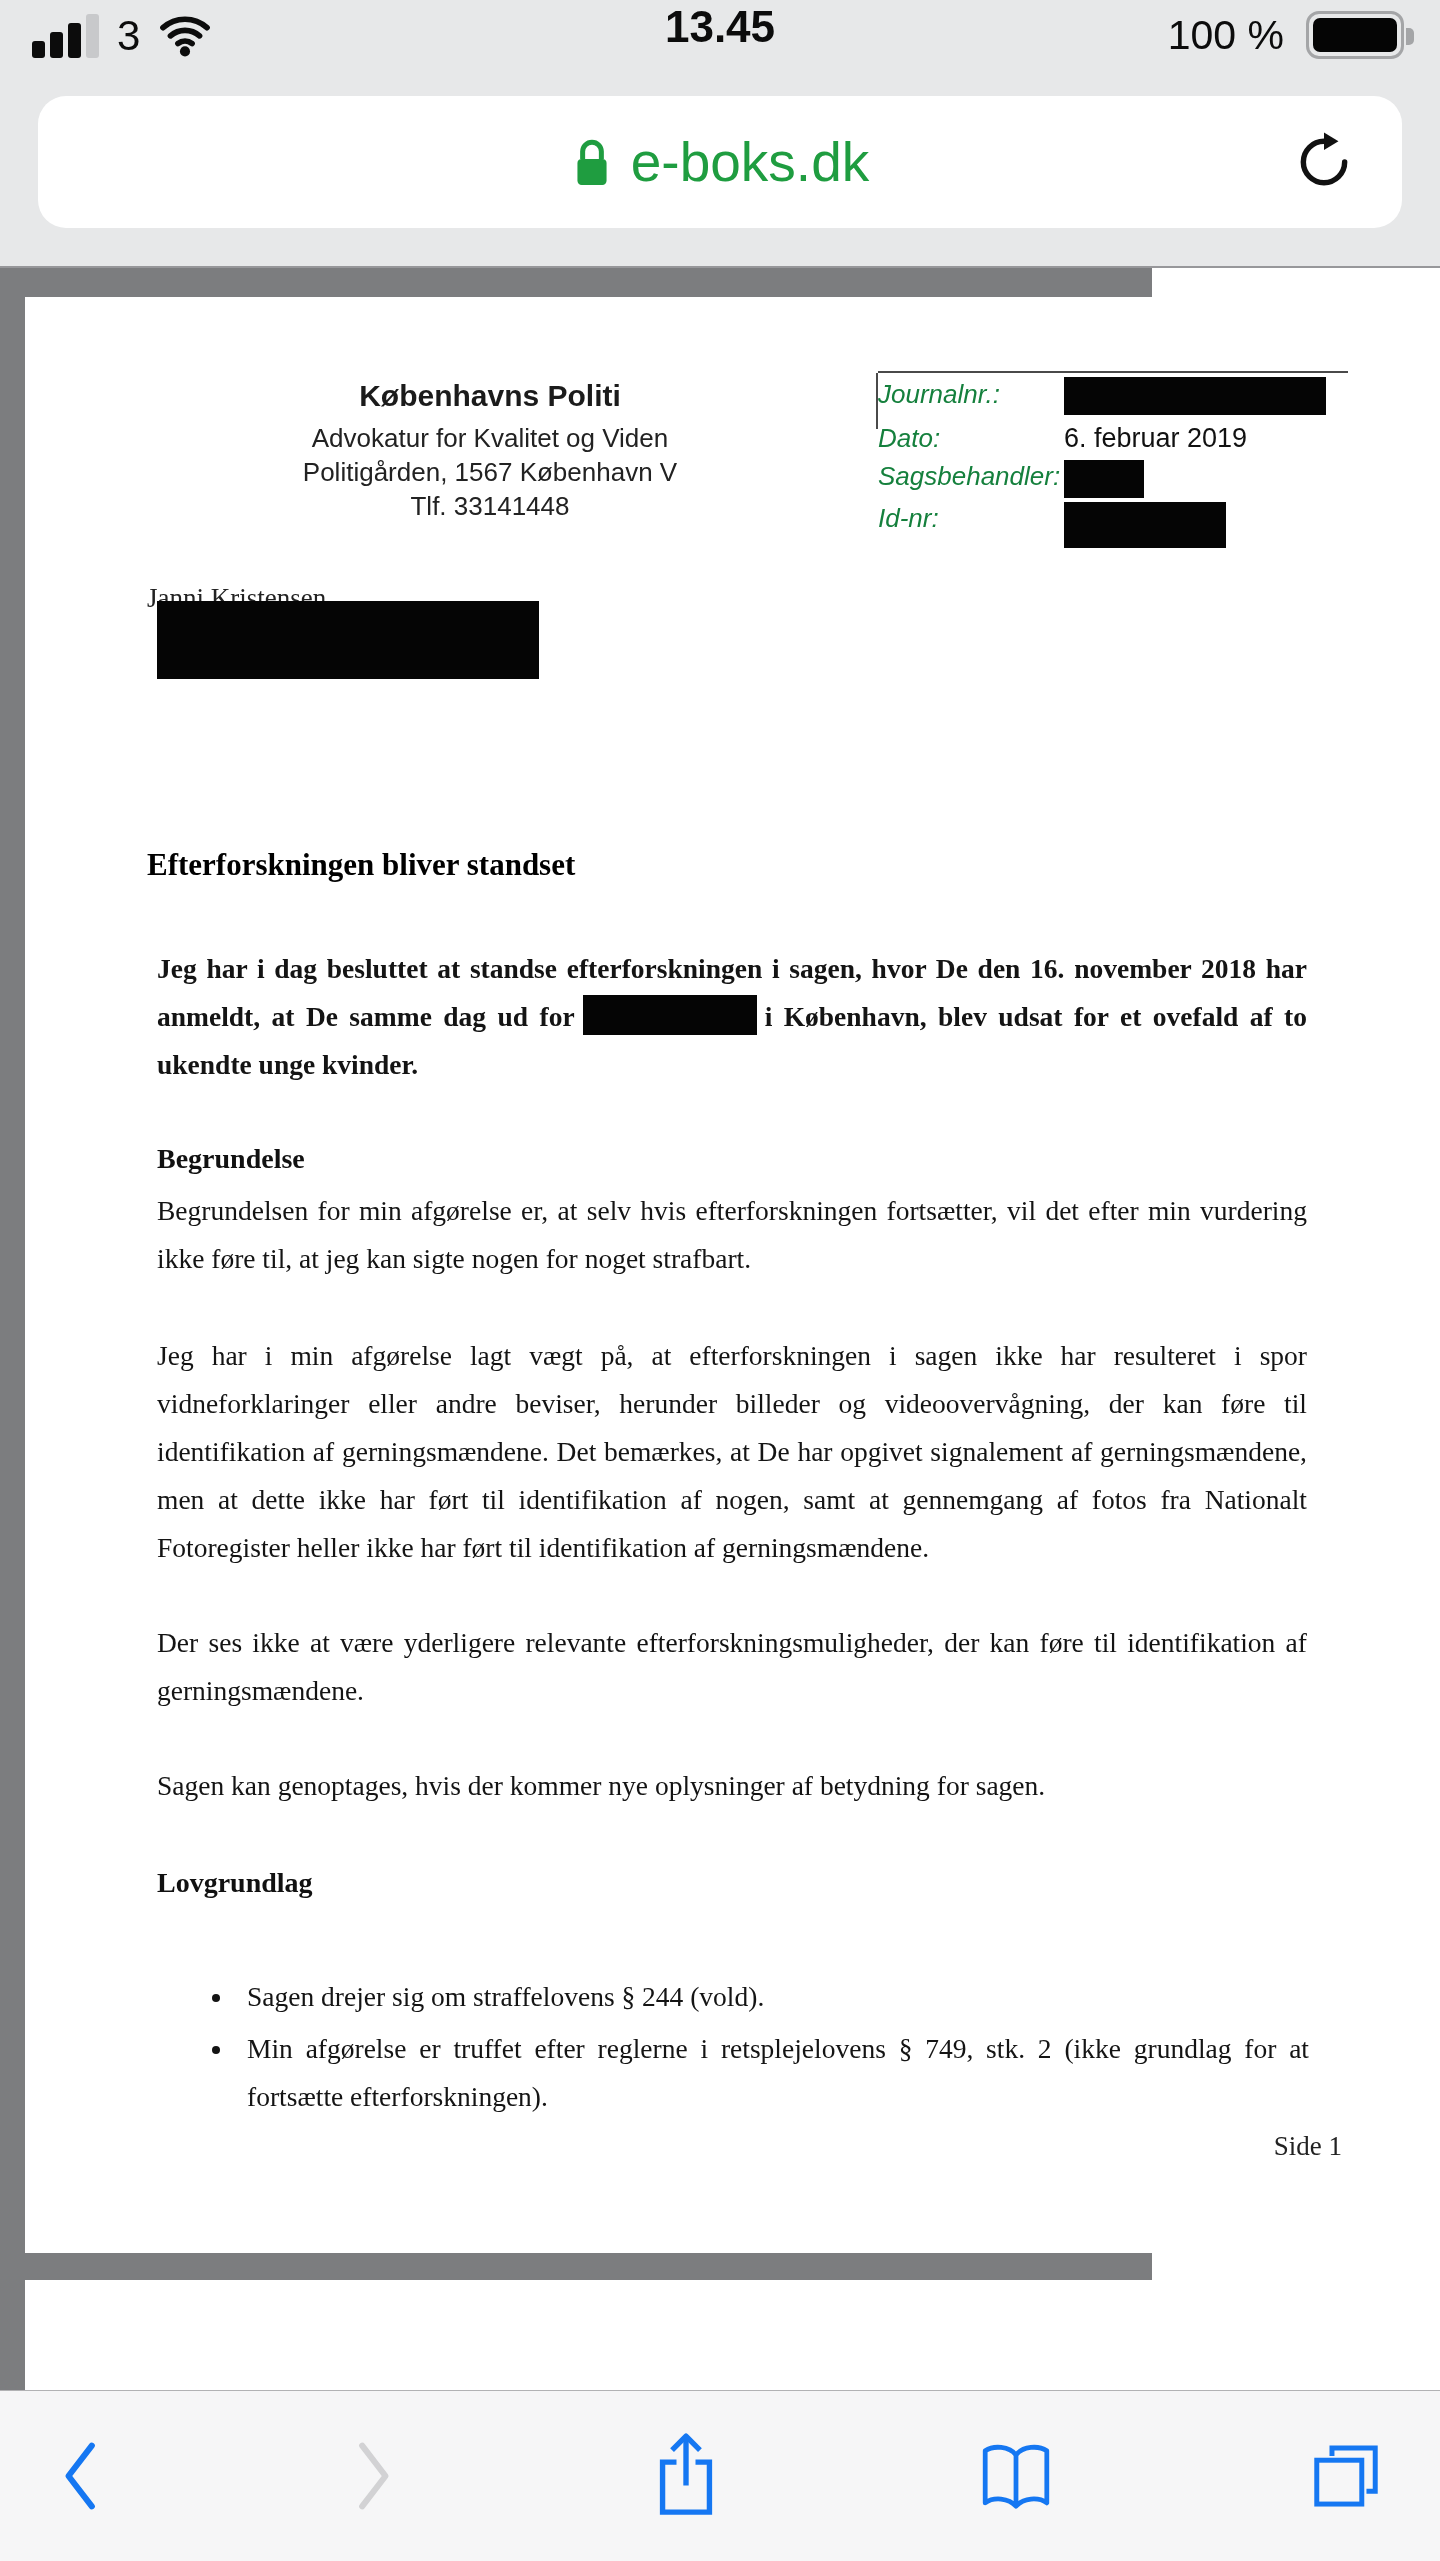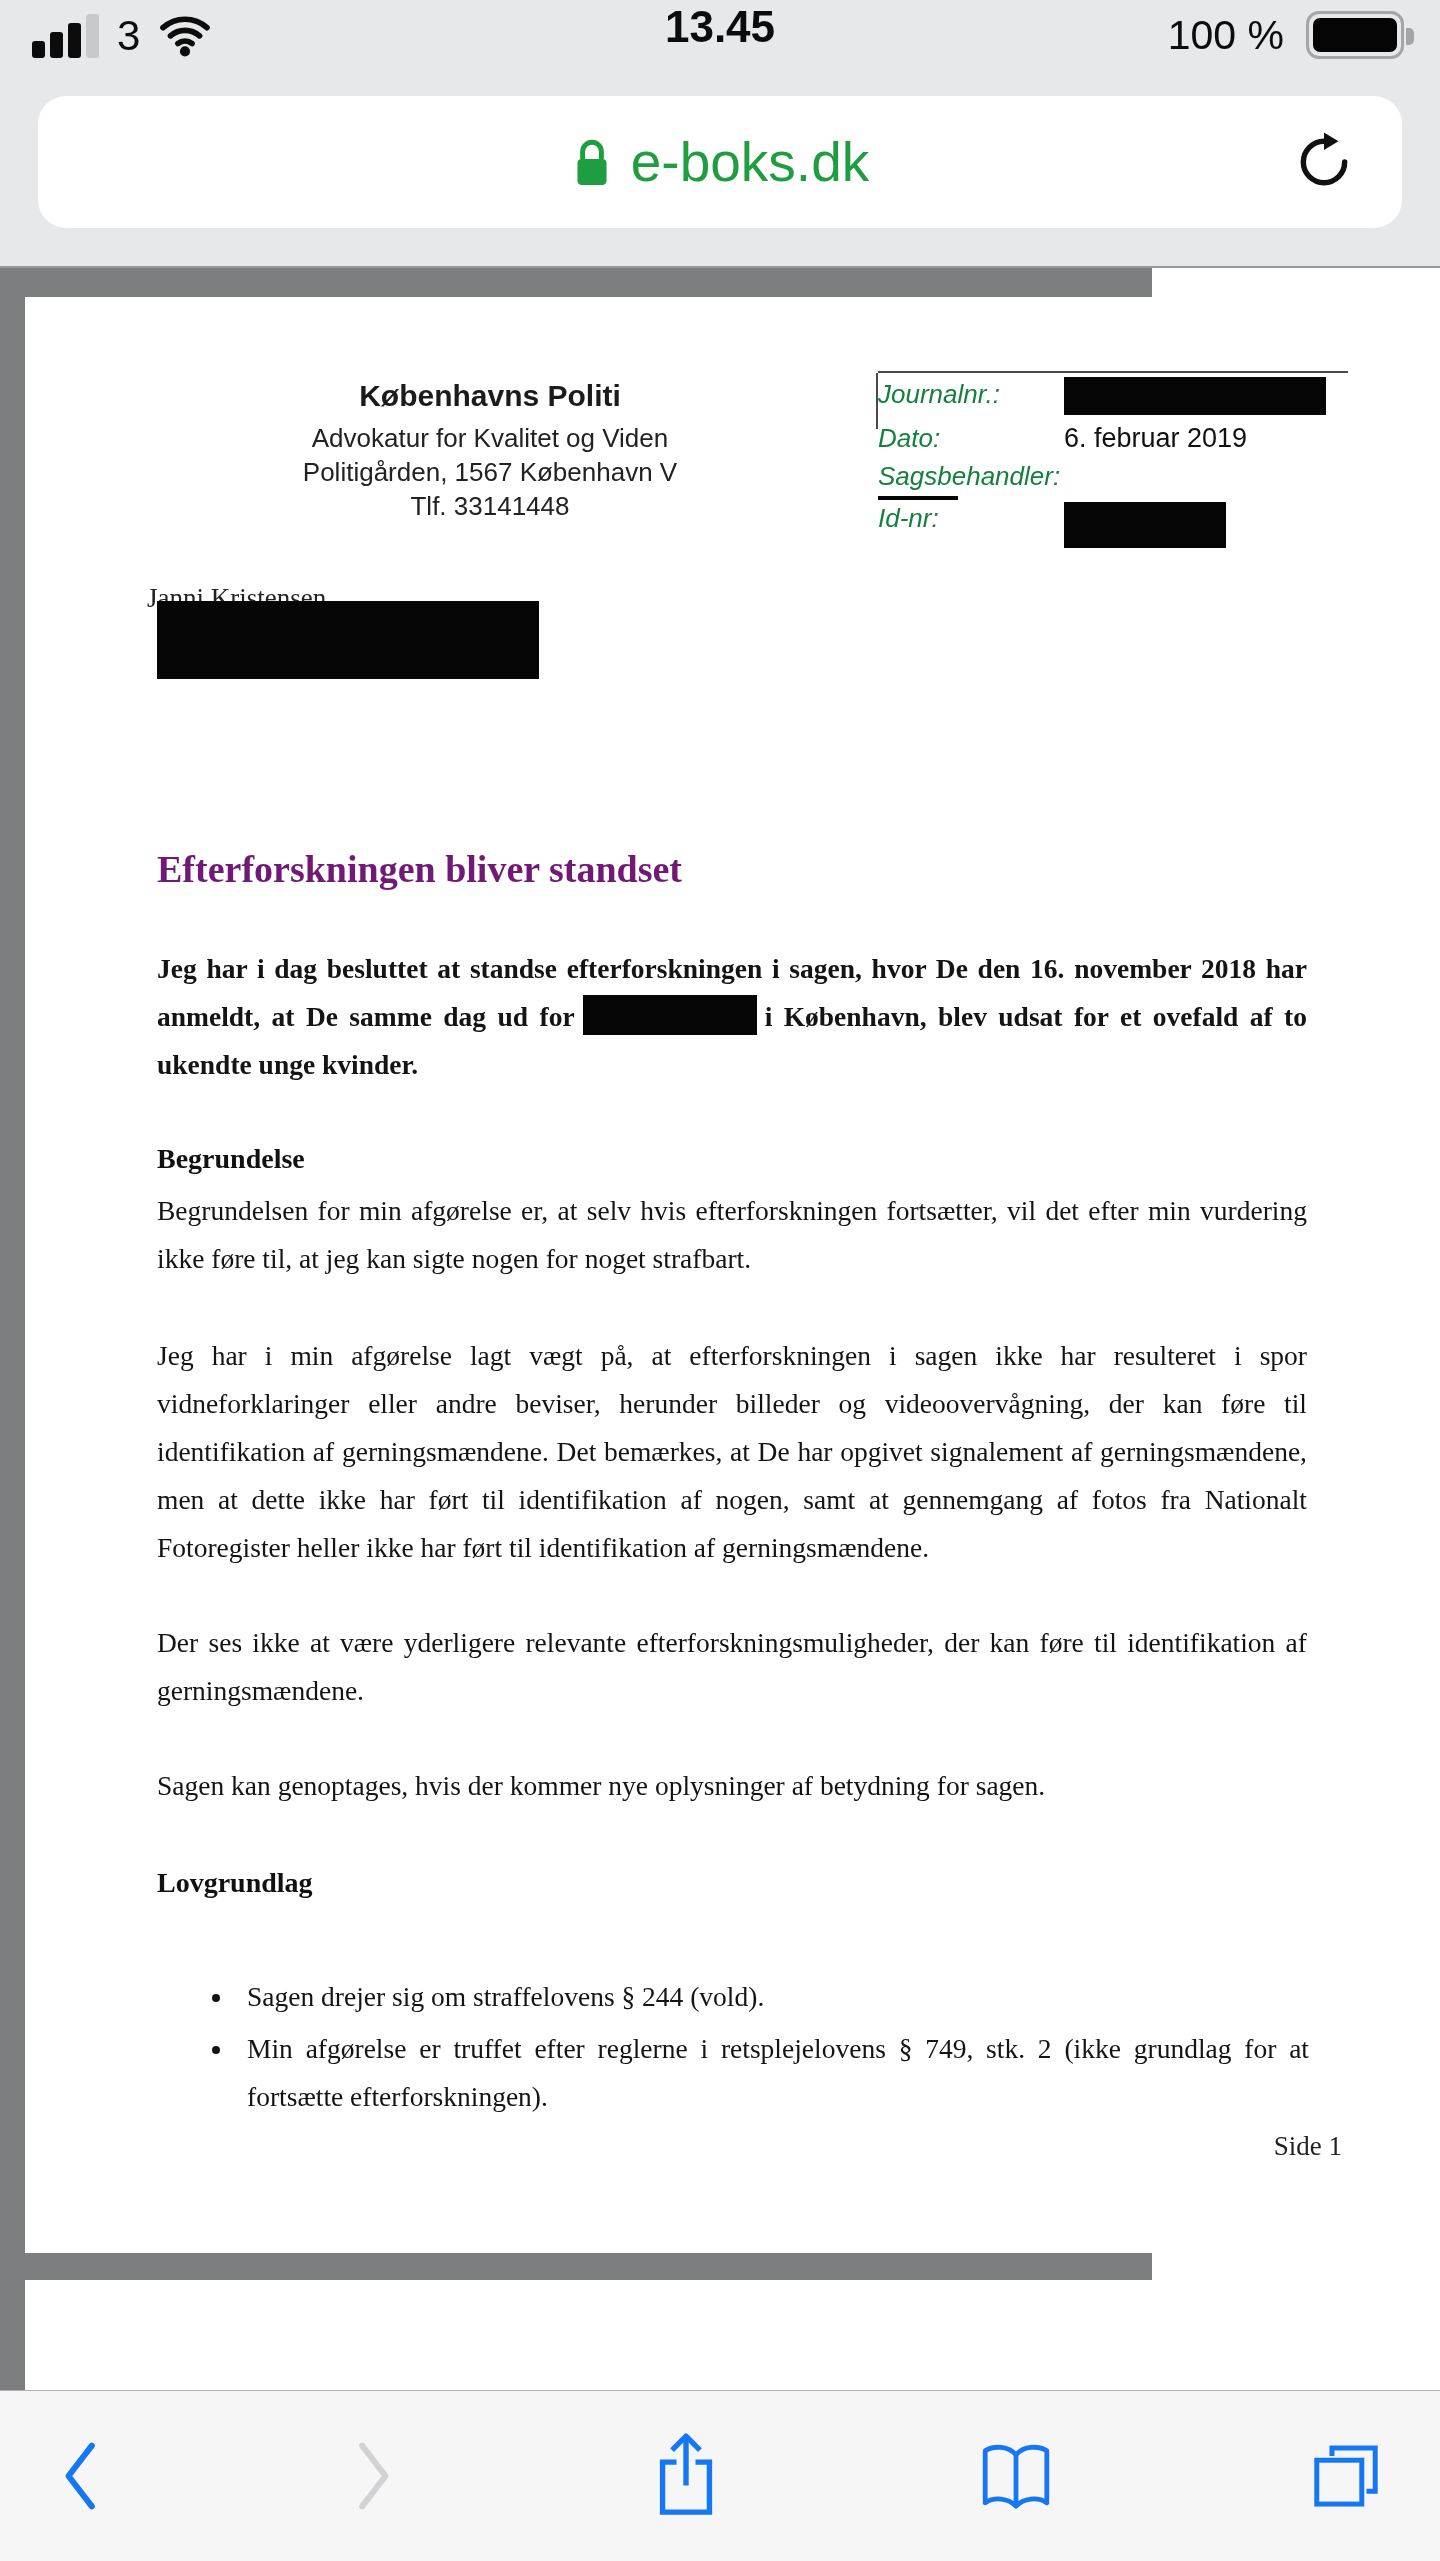--- a/index.html
+++ b/index.html
@@ -44,30 +44,30 @@
   .lh-name { font-size:30px; font-weight:bold; margin-bottom:8px; }
   .lh-line { font-size:26px; line-height:34px; color:#222; }
 
   .meta { position:absolute; left:853px; top:74px; width:470px; border-top:2px solid #4a4a4a; padding-top:3px; }
   .meta::before { content:""; position:absolute; left:-2px; top:0; width:2px; height:56px; background:#4a4a4a; }
   .meta-row { display:flex; align-items:flex-start; }
   .meta-label { width:186px; font-style:italic; font-size:26px; line-height:36px; color:#15803d; flex:0 0 auto; }
   .meta-value { font-size:27px; line-height:36px; color:#111; }
   .redact { background:#050505; }
   .r-journal { width:262px; height:38px; margin-top:1px; }
-  .row-j { height:44px; } .row-d { height:38px; } .row-s { height:42px;flex-direction:column; } .row-i { height:46px; }
+  .row-j { height:44px; } .row-d { height:38px; } .row-s { height:42px; } .row-i { height:46px; }
   .r-sags { width:80px; height:38px; margin-top:2px; }
   .r-id { width:162px; height:46px; margin-top:2px; }
 
   .recipient-name { position:absolute; left:122px; top:274px; font-family:"Liberation Serif", serif;
                     font-size:27px; color:#222;margin-top:12px; }
   .addr-redact { position:absolute; left:132px; top:304px; width:382px; height:78px; }
 
-  .doc-title { position:absolute; left:132px; top:550px; font-family:"Liberation Serif", serif;
-               font-size:38px; font-weight:bold; color:#701a75; }
+  .doc-title { position:absolute; left:122px; top:550px; font-family:"Liberation Serif", serif;
+               font-size:31px; font-weight:bold; color:#000000; }
 
   .para { position:absolute; left:132px; width:1150px; font-family:"Liberation Serif", serif;
           font-size:27.5px; line-height:48px; color:#141414; text-align:justify; }
   .p1 { top:648px;font-weight:bold; } .p2 { top:890px; } .p3 { top:1035px; } .p4 { top:1322px; } .p5 { top:1465px; }
   .doc-h { position:absolute; left:132px; font-family:"Liberation Serif", serif;
            font-size:28px; font-weight:bold; color:#111; }
   .h-begr { top:846px; } .h-lov { top:1570px; }
 
   .redact-inline { display:inline-block; width:174px; height:40px; background:#050505;
                    vertical-align:-9px; margin:0 8px; }

